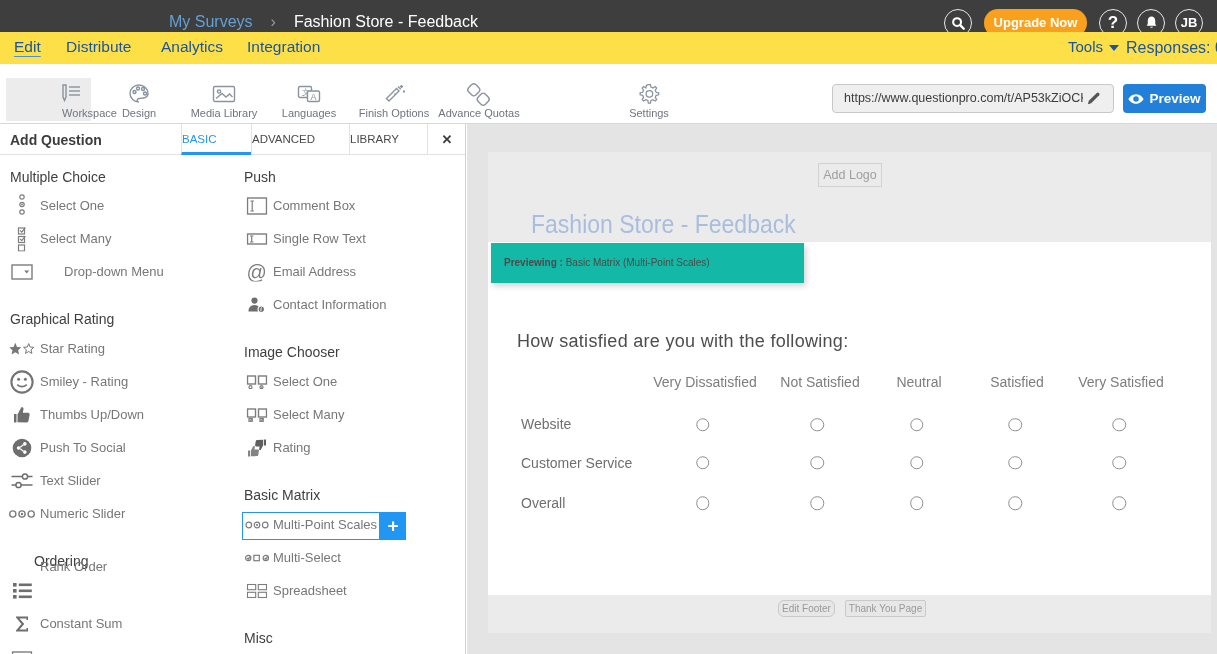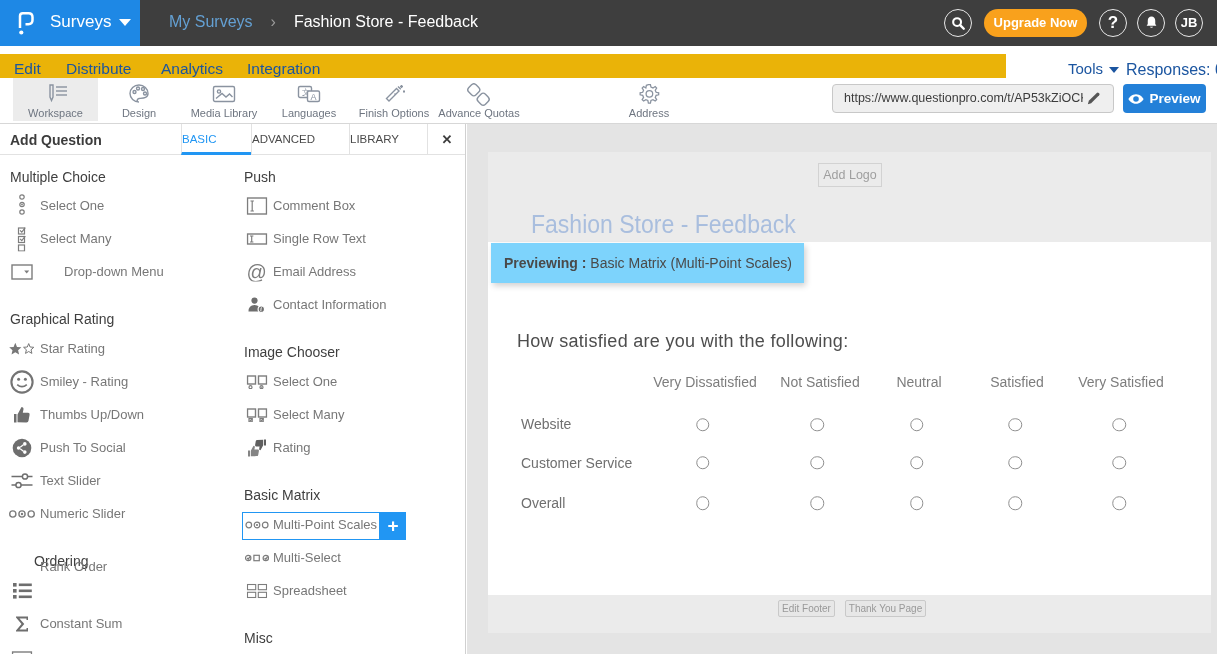--- a/index.html
+++ b/index.html
@@ -7,21 +7,21 @@
 .topbar { position:absolute; left:0; top:0; width:1217px; height:46px; background:#3e3e3e; }
 .logobox { position:absolute; left:0; top:0; width:140px; height:46px; background:#1e88e5; }
 .logobox svg { position:absolute; left:13px; top:5px; }
 .surveys { position:absolute; left:50px; top:12px; color:#fff; font-size:17px; }
 .caret { display:inline-block; width:0; height:0; border-left:6px solid transparent; border-right:6px solid transparent; border-top:7px solid #fff; margin-left:8px; vertical-align:middle; }
 .crumb { position:absolute; left:169px; top:13px; font-size:16px; color:#fff; }
 .crumb .ms { color:#64a0d3; }
 .crumb .sep { color:#9a9a9a; font-size:16px; padding:0 18px; }
 .circ { position:absolute; top:9px; width:28px; height:28px; border:1.4px solid #e8e8e8; border-radius:50%; color:#fff; text-align:center; }
 .upgrade { position:absolute; left:984px; top:9px; width:103px; height:28px; background:#f9a11c; border-radius:14px; color:#fff; font-size:13px; font-weight:bold; text-align:center; line-height:28px; }
-.navbar { position:absolute; left:0; top:54px; width:1006px; height:32px; background:#eab308; }
+.navbar { position:absolute; left:0; top:32px; width:1217px; height:32px; background:#fde047; }
 .navbar a { position:absolute; top:6px; font-size:15.5px; color:#1b55a0; text-decoration:none; white-space:nowrap; }
 .toolbar { position:absolute; left:0; top:78px; width:1217px; height:46px; background:#fff; border-bottom:1px solid #d7d7d7; }
 .titem { position:absolute; top:0; width:85px; height:43px; text-align:center; color:#848b96; }
 .titem .lbl { position:absolute; top:29px; width:100%; font-size:11px; color:#6e7580; white-space:nowrap; }
 .titem svg { margin-top:5px; }
 .titem.active { background:#ececec; }
 .urlbox { position:absolute; left:832px; top:84px; width:282px; height:29px; background:#efefef; border:1px solid #c8c8c8; border-radius:4px; font-size:12.5px; color:#3c3c3c; line-height:27px; padding-left:11px; white-space:nowrap; overflow:hidden; }
 .previewbtn { position:absolute; left:1123px; top:84px; width:83px; height:29px; background:#2380d8; border-radius:4px; color:#fff; font-size:13.5px; font-weight:bold; text-align:center; line-height:29px; }
 .panel { position:absolute; left:0; top:124px; width:466px; height:530px; background:#fff; border-right:1px solid #d0d0d0; overflow:hidden; }
 .phead { position:absolute; left:0; top:0; width:466px; height:31px; border-bottom:1px solid #e2e2e2; }
@@ -29,38 +29,31 @@
 .ptab { position:absolute; top:0; height:31px; font-size:11.5px; color:#4a4a4a; line-height:31px; border-left:1px solid #e2e2e2; }
 .ptab.active { color:#2196f3; border-bottom:3px solid #2196f3; }
 .pclose { position:absolute; left:427px; top:0; width:39px; height:31px; border-left:1px solid #e2e2e2; text-align:center; line-height:31px; color:#3c3c3c; font-weight:bold; font-size:13px; }
 .ghead { position:absolute; font-size:14px; color:#3f3f3f; white-space:nowrap; }
 .qitem { position:absolute; font-size:13px; color:#777; white-space:nowrap; }
 .main { position:absolute; left:467px; top:124px; width:750px; height:530px; background:#e4e4e4; }
 .card { position:absolute; left:21px; top:28px; width:723px; height:481px; background:#fff; }
 .cardhead { position:absolute; left:0; top:0; width:723px; height:90px; background:#ebebeb; }
 .addlogo { position:absolute; left:330px; top:11px; width:64px; height:24px; border:1px solid #d2d2d2; font-size:12.5px; color:#9e9e9e; text-align:center; line-height:22px; }
 .stitle { position:absolute; left:43px; top:57px; font-size:26px; color:#a9bede; white-space:nowrap; transform:scaleX(0.885); transform-origin:0 0; }
-.tooltip { position:absolute; left:3px; top:91px; width:313px; height:40px; background:#7dd3fc; box-shadow:2px 3px 6px rgba(0,0,0,0.18); font-size:14px; color:#4a4a4a; line-height:40px; padding-left:13px; white-space:nowrap; }
+.tooltip { position:absolute; left:3px; top:91px; width:313px; height:40px; background:#14b8a6; box-shadow:2px 3px 6px rgba(0,0,0,0.18); font-size:10px; color:#4a4a4a; line-height:40px; padding-left:13px; white-space:nowrap; }
 .question { position:absolute; left:29px; top:179px; font-size:18px; letter-spacing:0.3px; color:#4d4d4d; white-space:nowrap; }
 .colh { position:absolute; top:222px; font-size:14px; color:#7d7d7d; text-align:center; transform:translateX(-50%); }
 .rowl { position:absolute; left:33px; font-size:14px; color:#6f6f6f; white-space:nowrap; }
 .radio { position:absolute; width:13.5px; height:13.5px; border:1.4px solid #8f8f8f; border-radius:50%; background:#fff; transform:translate(-50%,-50%); }
 .cardfoot { position:absolute; left:0; top:443px; width:723px; height:38px; background:#ebebeb; }
 .fbtn { position:absolute; top:5px; height:17px; border:1px solid #c9c9c9; border-radius:2px; font-size:10px; color:#999; text-align:center; line-height:15px; background:#e7e7e7; white-space:nowrap; }
 </style>
 </head>
 <body>
 <div class="topbar">
-  <div class="logobox">
-    <svg width="40" height="40" viewBox="0 0 40 40">
-      <path d="M7,23 L7,11 Q7,8.2 9.8,8.2 L15.5,8.2 Q19.5,8.2 19.5,12.2 L19.5,15 Q19.5,19.2 15.3,19.2 L12.5,19.2" fill="none" stroke="#fff" stroke-width="2.5"></path>
-      <circle cx="8.3" cy="27.5" r="2.1" fill="#fff"></circle>
-    </svg>
-    <span class="surveys">Surveys<span class="caret"></span></span>
-  </div>
   <div class="crumb"><span class="ms">My Surveys</span><span class="sep">›</span>Fashion Store - Feedback</div>
   <div class="circ" style="left:944px;"><svg width="15" height="15" viewBox="0 0 16 16" style="margin-top:6px;">
         <circle cx="6.5" cy="6.5" r="4.2" fill="none" stroke="#fff" stroke-width="2.2"></circle>
         <line x1="9.8" y1="9.8" x2="13.6" y2="13.6" stroke="#fff" stroke-width="2.6" stroke-linecap="round"></line>
       </svg></div>
   <div class="upgrade">Upgrade Now</div>
   <div class="circ" style="left:1099px; font-weight:bold; font-size:17px; line-height:26px;">?</div>
   <div class="circ" style="left:1137px;"><svg width="15" height="15" viewBox="0 0 16 16" style="margin-top:5px;">
         <path d="M8 1.5 C5.5 1.5 4 3.3 4 6 L4 9.5 L2.8 11.5 L13.2 11.5 L12 9.5 L12 6 C12 3.3 10.5 1.5 8 1.5 Z" fill="#fff"></path>
         <path d="M6.3 12.5 A1.8 1.8 0 0 0 9.7 12.5 Z" fill="#fff"></path>
@@ -69,21 +62,21 @@
 </div>
 <div class="navbar">
   <a style="left:14px; text-decoration:underline; text-decoration-color:#4a90d9; text-underline-offset:4px;">Edit</a>
   <a style="left:66px;">Distribute</a>
   <a style="left:161px;">Analytics</a>
   <a style="left:247px;">Integration</a>
   <a style="left:1068px; font-size:15px;">Tools <span style="display:inline-block;width:0;height:0;border-left:5px solid transparent;border-right:5px solid transparent;border-top:6px solid #1b55a0;vertical-align:middle;margin-left:2px;"></span></a>
   <a style="left:1126px; font-size:16px; top:7px;">Responses: 0</a>
 </div>
 <div class="toolbar" id="toolbar">
-    <div class="titem active" style="left: 13px;"><svg width="26" height="22" viewBox="0 0 26 22">
+    <div class="titem active" style="left: 6px; padding-left: 41px;"><svg width="26" height="22" viewBox="0 0 26 22">
         <path d="M7 2 L10 2 L10 14 L8.5 17.5 L7 14 Z" stroke="#8a93a0" fill="none" stroke-width="1.4"></path>
         <line x1="13" y1="4" x2="24" y2="4" stroke="#8a93a0" fill="none" stroke-width="1.4"></line>
         <line x1="13" y1="8" x2="24" y2="8" stroke="#8a93a0" fill="none" stroke-width="1.4"></line>
         <line x1="13" y1="12" x2="24" y2="12" stroke="#8a93a0" fill="none" stroke-width="1.4"></line>
       </svg><div class="lbl">Workspace</div></div>
     <div class="titem" style="left: 96.5px;"><svg width="22" height="22" viewBox="0 0 22 22">
         <path d="M11 2 A9 8.5 0 1 0 11 19 C8.5 19 8.5 16 11 15.5 C15 15 20 15 20 10.5 A9 8.5 0 0 0 11 2 Z" stroke="#8a93a0" fill="none" stroke-width="1.4"></path>
         <circle cx="6.5" cy="9" r="1.5" stroke="#8a93a0" fill="none" stroke-width="1.4"></circle>
         <circle cx="10" cy="5.5" r="1.5" stroke="#8a93a0" fill="none" stroke-width="1.4"></circle>
         <circle cx="15" cy="6" r="1.5" stroke="#8a93a0" fill="none" stroke-width="1.4"></circle>
@@ -111,21 +104,21 @@
       </svg><div class="lbl">Finish Options</div></div>
     <div class="titem" style="left: 436.5px;"><svg width="25" height="25" viewBox="0 0 25 25">
         <g stroke="#8a93a0" fill="none" stroke-width="1.4">
           <rect x="1.7" y="1.7" width="10.2" height="10.2" rx="3.2" transform="rotate(45 6.8 6.8)"></rect>
           <rect x="11.1" y="11.1" width="10.2" height="10.2" rx="3.2" transform="rotate(45 16.2 16.2)"></rect>
         </g>
       </svg><div class="lbl">Advance Quotas</div></div>
     <div class="titem" style="left: 606.5px;"><svg width="23" height="22" viewBox="0 0 24 24">
         <path d="M12 2.5 L14.2 2.5 L14.8 5.3 L17 6.2 L19.4 4.7 L21 6.3 L19.5 8.7 L20.4 10.9 L23.2 11.5 L23.2 13.7 L20.4 14.3 L19.5 16.5 L21 18.9 L19.4 20.5 L17 19 L14.8 19.9 L14.2 22.7 L12 22.7 L11.4 19.9 L9.2 19 L6.8 20.5 L5.2 18.9 L6.7 16.5 L5.8 14.3 L3 13.7 L3 11.5 L5.8 10.9 L6.7 8.7 L5.2 6.3 L6.8 4.7 L9.2 6.2 L9.8 3.3 Z" transform="translate(-1.2 -0.8)" stroke="#8a93a0" fill="none" stroke-width="1.4"></path>
         <circle cx="11.9" cy="11.8" r="3.6" stroke="#8a93a0" fill="none" stroke-width="1.4"></circle>
-      </svg><div class="lbl">Address</div></div>
+      </svg><div class="lbl">Settings</div></div>
   </div>
 <div class="urlbox">
     <div style="width:239px; overflow:hidden; white-space:nowrap;">https://www.questionpro.com/t/AP53kZiOCK</div>
   </div>
 <svg style="position:absolute; left:1086px; top:91px;" width="15" height="15" viewBox="0 0 16 16">
     <path d="M2 14 L3 10.5 L11.5 2 Q12.5 1 13.5 2 L14 2.5 Q15 3.5 14 4.5 L5.5 13 Z" fill="#555"></path>
   </svg>
 <div class="previewbtn"><svg width="16" height="10" viewBox="0 0 20 12" style="vertical-align:-1px; margin-right:5px;">
       <path d="M10 0 C5 0 1.5 4 0.5 6 C1.5 8 5 12 10 12 C15 12 18.5 8 19.5 6 C18.5 4 15 0 10 0 Z M10 9.5 A3.5 3.5 0 1 1 10 2.5 A3.5 3.5 0 1 1 10 9.5 Z" fill="#fff"></path>
     </svg>Preview</div>
@@ -320,17 +313,17 @@
         <div class="radio" style="left: 428.5px; top: 310.5px;"></div>
         <div class="radio" style="left: 428.5px; top: 351px;"></div>
         <div class="radio" style="left: 527.1px; top: 272.5px;"></div>
         <div class="radio" style="left: 527.1px; top: 310.5px;"></div>
         <div class="radio" style="left: 527.1px; top: 351px;"></div>
         <div class="radio" style="left: 631px; top: 272.5px;"></div>
         <div class="radio" style="left: 631px; top: 310.5px;"></div>
         <div class="radio" style="left: 631px; top: 351px;"></div>
       </div>
     <div class="cardfoot">
-      <div class="fbtn" style="left:290px; width:57px;">Edit Footer</div>
+      <div class="fbtn" style="left:290px; width:57px;border-radius:6px;">Edit Footer</div>
       <div class="fbtn" style="left:357px; width:81px;">Thank You Page</div>
     </div>
   </div>
 </div>
 
 </body></html>

